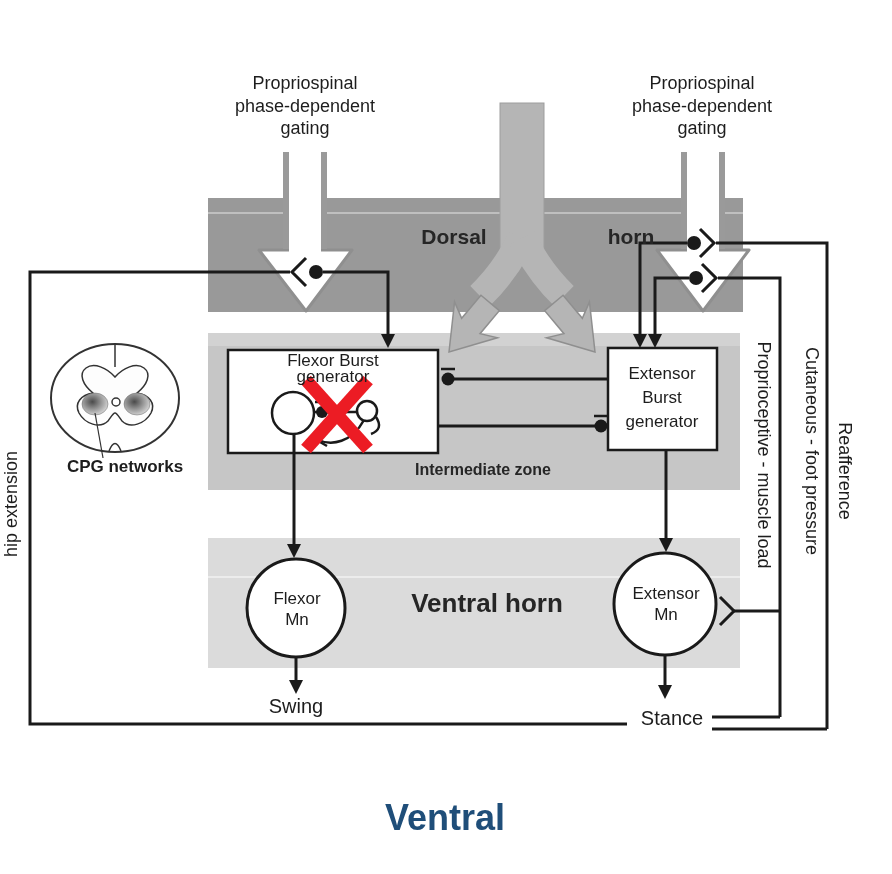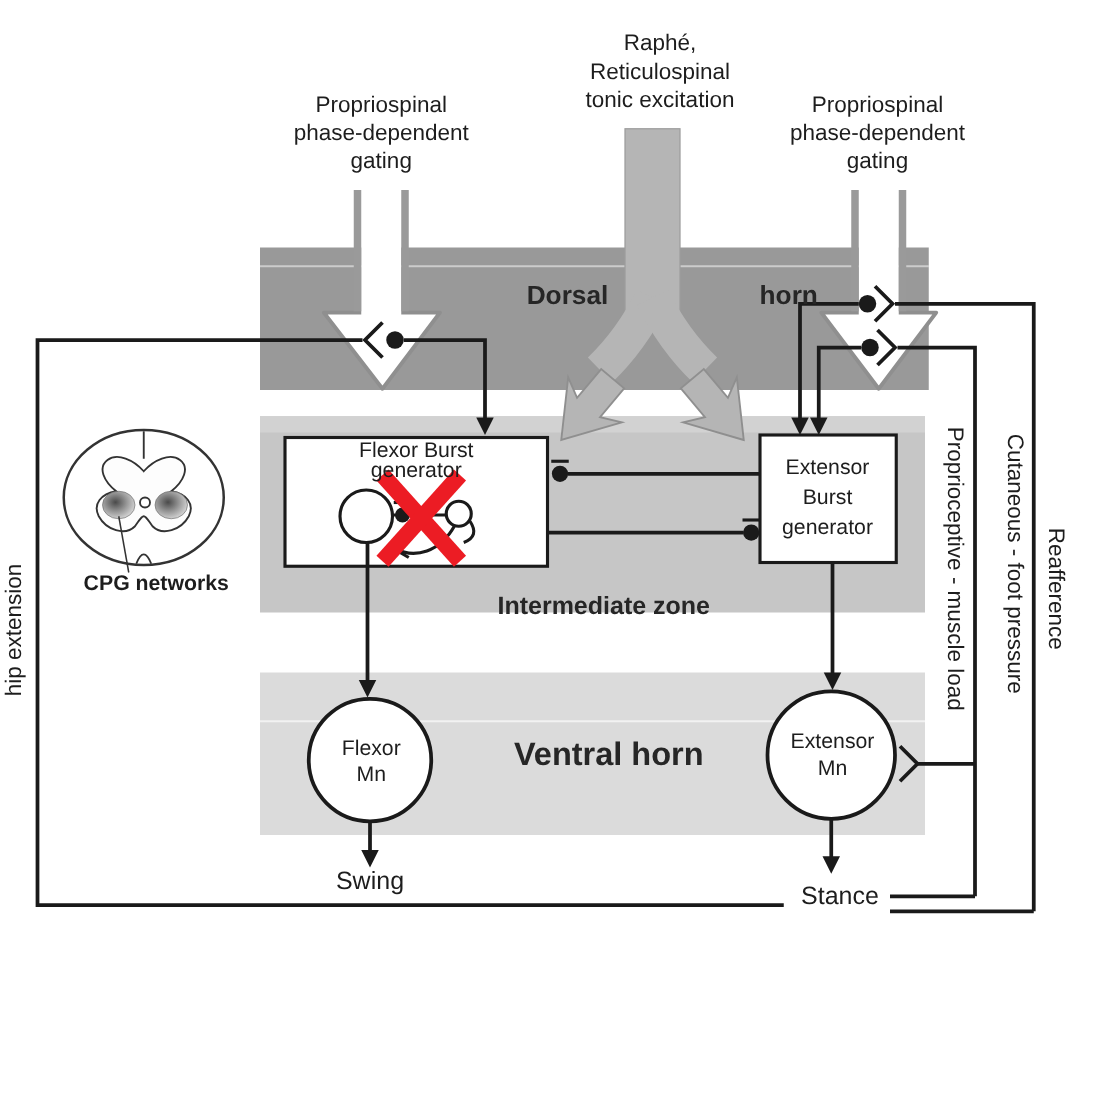--- a/index.html
+++ b/index.html
@@ -151,49 +151,47 @@
       <polyline points="687,243 640,243 640,340"></polyline>
       <polygon points="640,348 633,334 647,334" fill="#1a1a1a" stroke="none"></polygon>
     </g>
 
     <g stroke="#ec1c24" stroke-width="13">
       <line x1="306" y1="380" x2="368" y2="449"></line>
       <line x1="368" y1="380" x2="306" y2="449"></line>
     </g>
   </svg>
 
-  <div class="lbl" style="left:528px;top:57px;">Raphé,
-Reticulospinal
-tonic excitation</div>
   <div class="lbl" style="left:305px;top:106px;">Propriospinal
 phase-dependent
 gating</div>
   <div class="lbl" style="left:702px;top:106px;">Propriospinal
 phase-dependent
 gating</div>
 
   <div class="lbl bold zone-big" style="left:454px;top:212px;">Dorsal</div>
   <div class="lbl bold zone-big" style="left:631px;top:212px;">horn</div>
-  <div class="lbl bold" style="left:483px;top:470px;font-size:20px;margin-top:16px;">Intermediate zone</div>
+  <div class="lbl bold" style="left:483px;top:470px;font-size:16px;">Intermediate zone</div>
   <div class="lbl bold" style="left:487px;top:603px;font-size:26px;">Ventral horn</div>
 
   <div class="lbl box-lbl tight" style="left:333px;top:369px;">Flexor Burst
 generator</div>
   <div class="lbl box-lbl loose" style="left:662px;top:398px;">Extensor
 Burst
 generator</div>
 
   <div class="lbl mn-lbl" style="left:297px;top:609px;">Flexor
 Mn</div>
   <div class="lbl mn-lbl" style="left:666px;top:604px;">Extensor
 Mn</div>
 
   <div class="lbl small" style="left:125px;top:467px;">CPG networks</div>
 
   <div class="lbl out-lbl" style="left:296px;top:706px;">Swing</div>
   <div class="lbl out-lbl" style="left:672px;top:718px;">Stance</div>
+  <div class="lbl ventral-title" style="left:445px;top:817px;">Ventral</div>
 
   <div class="lbl rot-ccw" style="left:11px;top:504px;">hip extension</div>
   <div class="lbl rot-cw" style="left:764px;top:455px;">Proprioceptive - muscle load</div>
   <div class="lbl rot-cw" style="left:812px;top:451px;">Cutaneous - foot pressure</div>
   <div class="lbl rot-cw" style="left:845px;top:471px;">Reafference</div>
 
 </div>
 
 </body></html>

